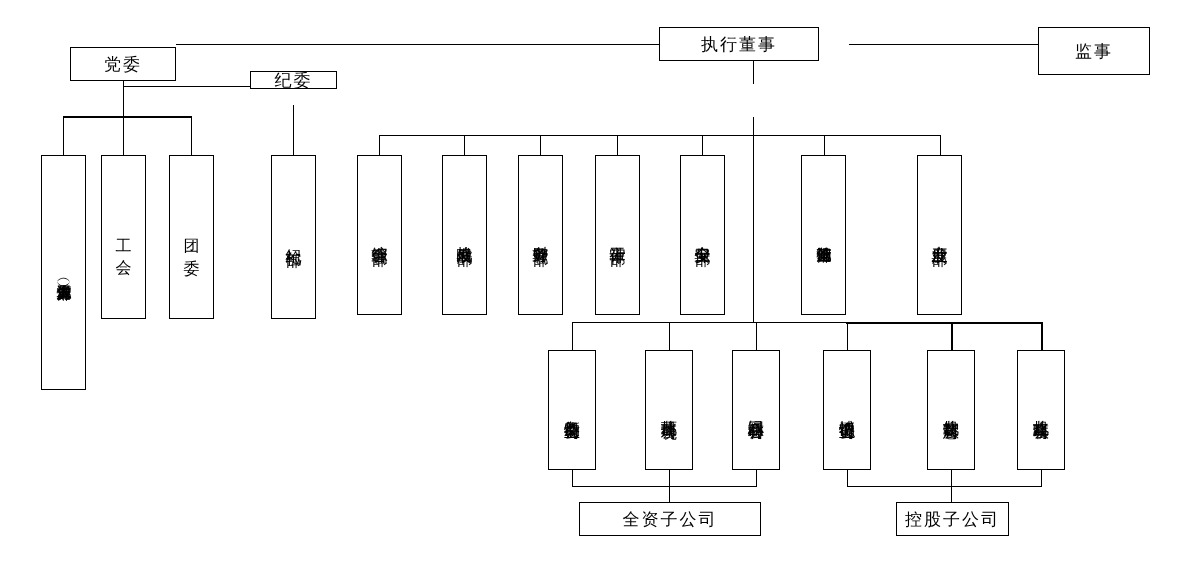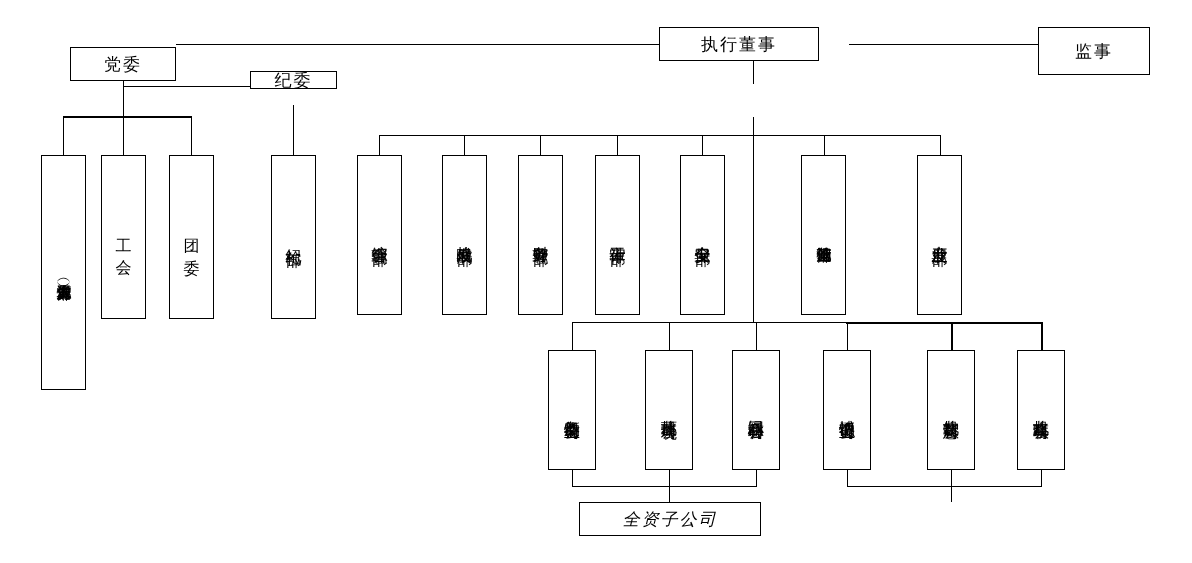--- a/index.html
+++ b/index.html
@@ -201,18 +201,21 @@
   </div>
 
   <div class="node v-node" style="left:927px; top:350px; width:48px; height:120px;">
     <span class="node-label">北投智慧公司</span>
   </div>
 
   <div class="node v-node" style="left:1017px; top:350px; width:48px; height:120px;">
     <span class="node-label">北投卓联公司</span>
   </div>
 
-  <div class="node h-node" style="left:579px; top:502px; width:182px; height:34px;font-style:italic;">
+  <div class="node h-node" style="left:579px; top:502px; width:182px; height:34px;">
     <span class="node-label">全资子公司</span>
   </div>
 
+  <div class="node h-node" style="left:896px; top:502px; width:113px; height:34px;">
+    <span class="node-label">控股子公司</span>
+  </div>
 
 </div>
 
 </body></html>

